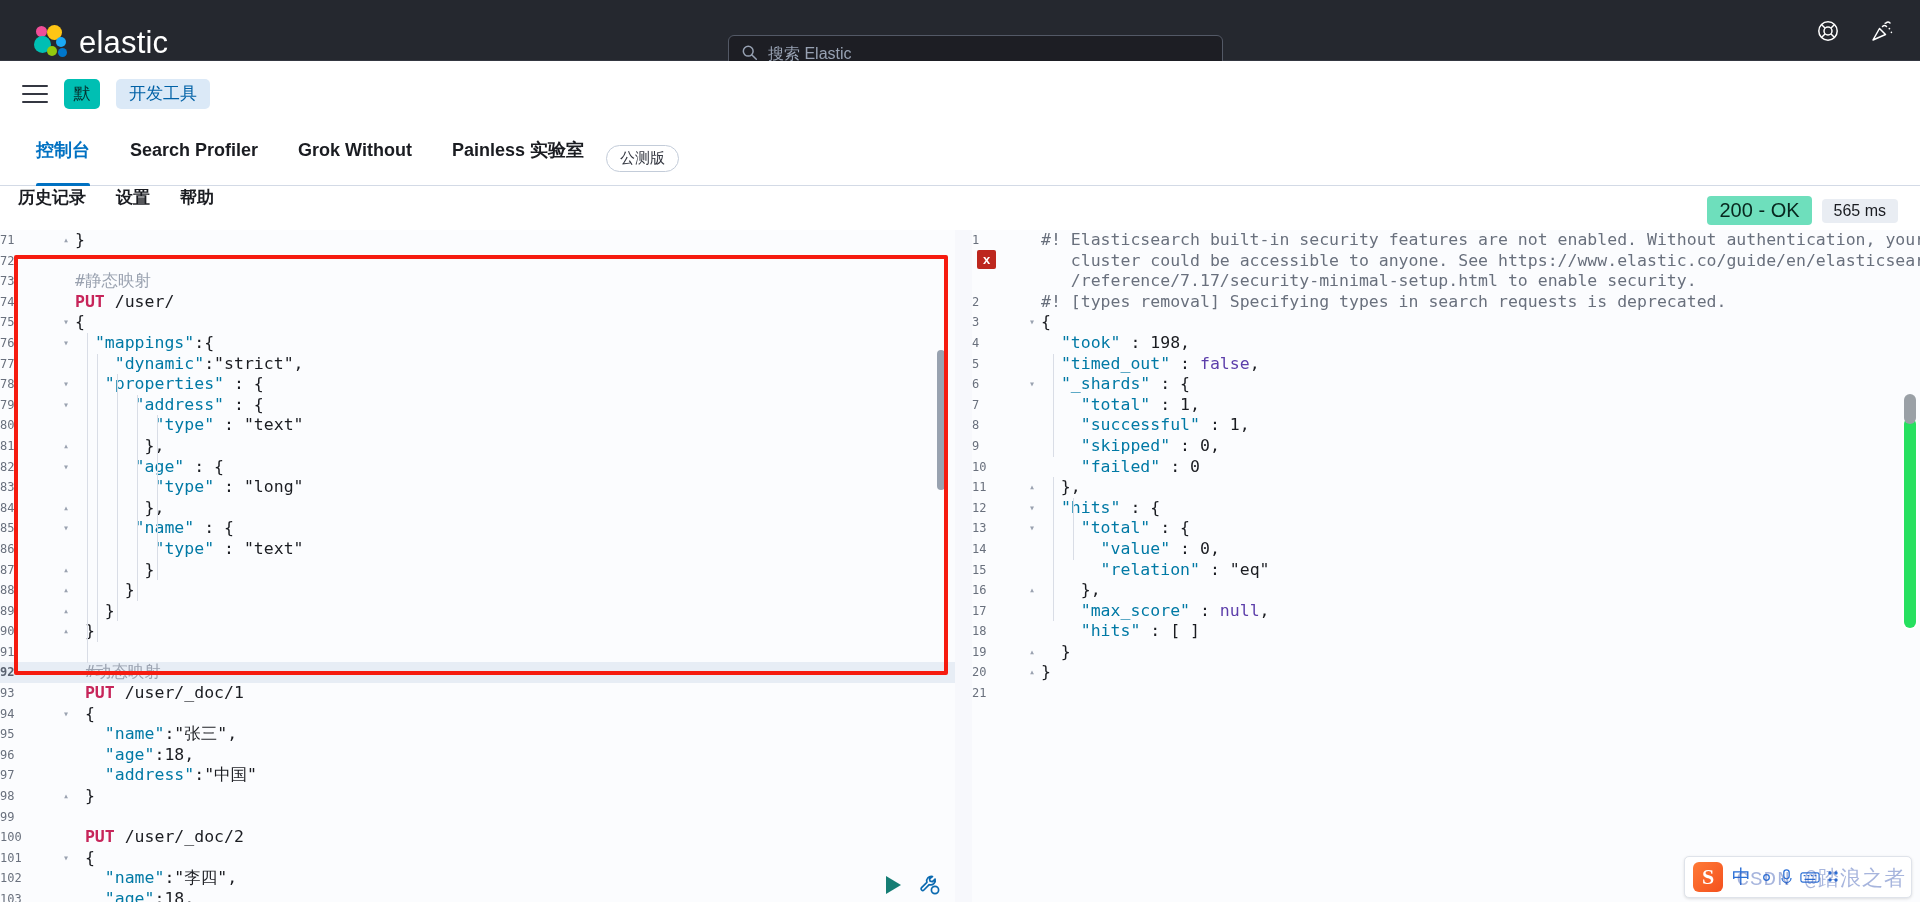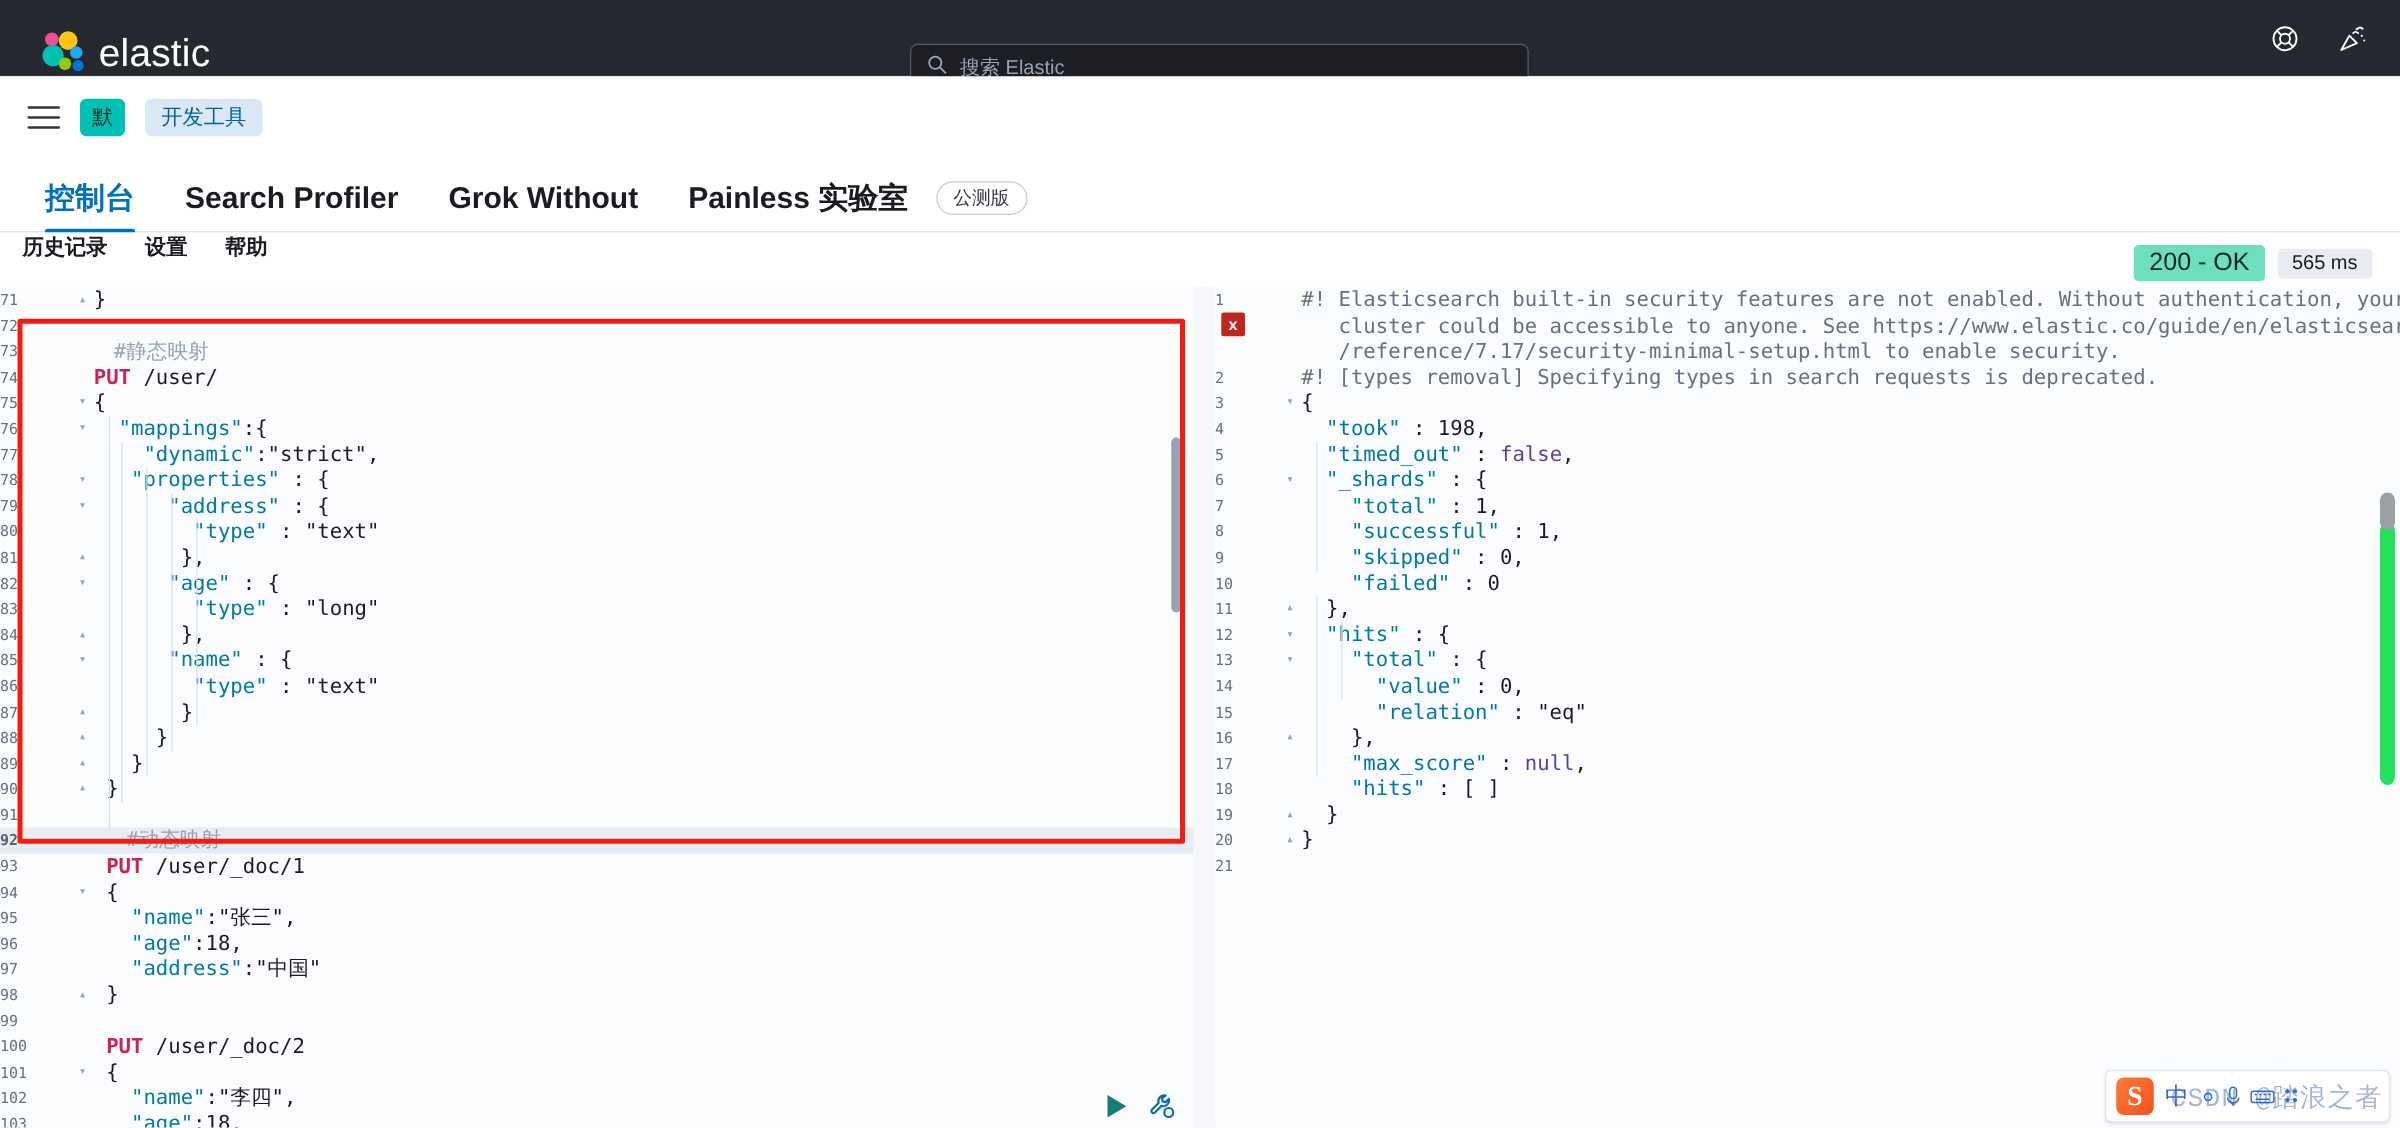--- a/index.html
+++ b/index.html
@@ -68,22 +68,22 @@
     font-size: 17px; padding: 0 13px; cursor: pointer; }
 
   
   .tabs-row {
     position: absolute; left: 0; top: 126px; width: 1920px; height: 60px;
     background: #ffffff;
     display: flex; align-items: flex-end; padding-left: 16px; gap: 0;
     border-bottom: 1px solid #d3dae6;
   }
   .tab {
-    font-size: 24px; font-weight: 700; color: #1a1c21;
-    padding: 0 20px 14px 20px; cursor: pointer; position: relative;
+    font-size: 18px; font-weight: 700; color: #1a1c21;
+    padding: 0 20px 26px 20px; cursor: pointer; position: relative;
     line-height: 1; white-space: nowrap;
   }
   .tab.active { color: #0071c2; }
   .tab.active:after {
     content: ''; position: absolute; left: 20px; right: 20px; bottom: -1px;
     height: 3px; background: #0071c2; border-radius: 2px 2px 0 0;
   }
   .beta-pill {
     display: inline-flex; align-items: center; justify-content: center;
     border: 1px solid #c3ccd9; border-radius: 14px;
@@ -157,21 +157,21 @@
   }
   .ln .txt { flex: 1; color: #1a1c21; }
   .ln.hl { background: #e7edf5; }
   .ln.hl .num { color: #5a6270; font-weight: bold; }
 
   .pane-left .ln .num { width: 62px; }
   .pane-right .ln .num { width: 56px; }
 
   
   .k-method { color: #c7255a; font-weight: 600; }
-  .k-comment{ color: #9aa2b0; margin-left: 16px; }
+  .k-comment{ color: #9aa2b0; }
   .k-key    { color: #0079a5; }
   .k-kw     { color: #5c3eaa; }
   .k-punc   { color: #1a1c21; }
   .k-warn   { color: #69707d; }
 
   
   .guides { position: absolute; left: 0; top: 0; height: 100%; pointer-events: none; }
   .guide { position: absolute; width: 1px; background: #d9dde6; }
 
   

